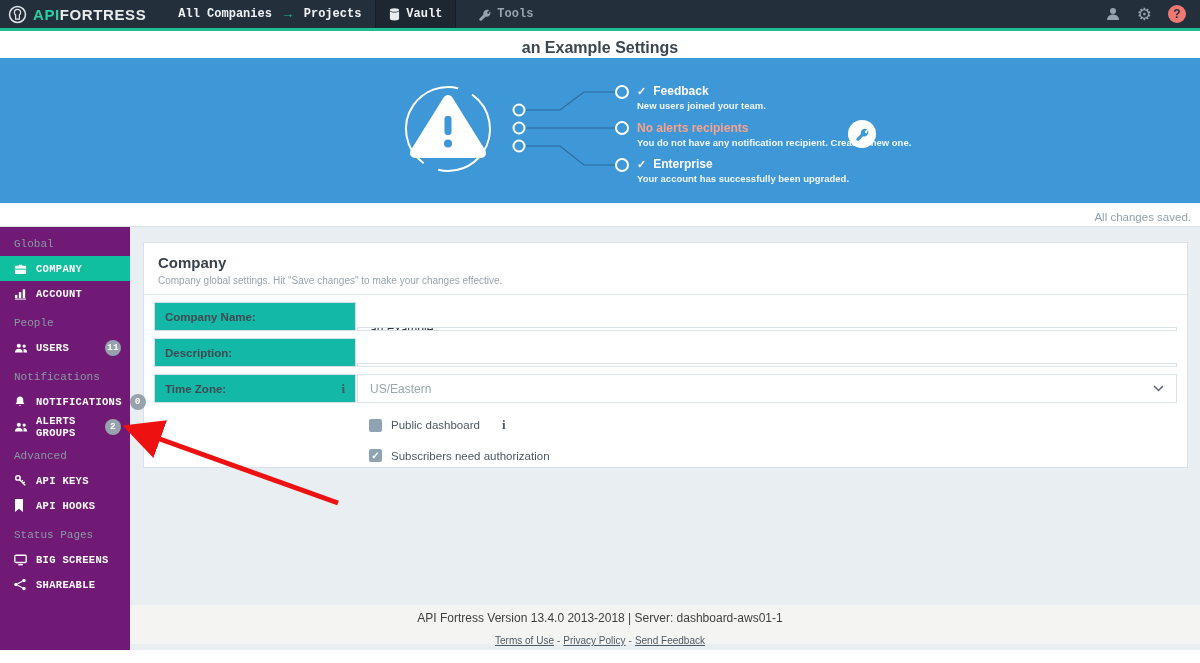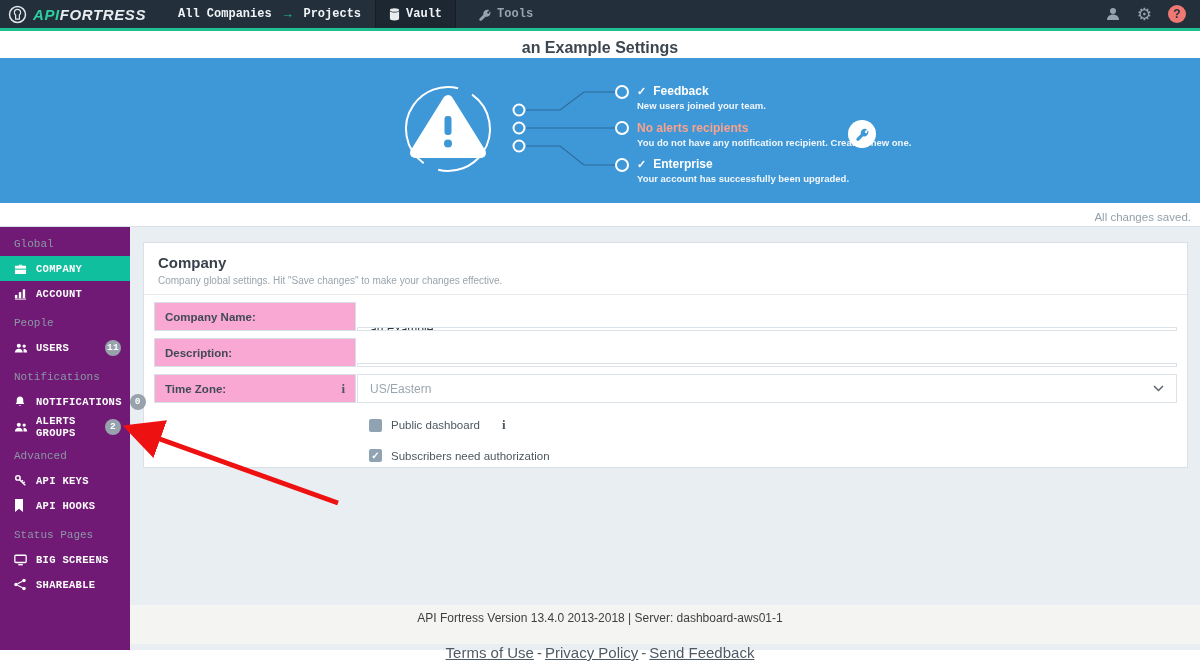--- a/index.html
+++ b/index.html
@@ -2,21 +2,21 @@
 <html><head>
 <meta charset="utf-8">
 <style>
   * { margin:0; padding:0; box-sizing:border-box; }
   html,body { width:1200px; height:663px; overflow:hidden; font-family:"Liberation Sans", sans-serif; background:#fff; }
 
   
   .navbar { height:28px; background:#232f3a; display:flex; align-items:center; color:#eef1f4; position:relative; }
   .brand { display:flex; align-items:center; gap:6px; padding-left:8px; }
   .brand-mark { width:19px; height:19px; }
-  .brand-text { font-size:15px; font-weight:bold; letter-spacing:.6px;font-style:italic; }
+  .brand-text { font-size:15px; font-weight:bold; letter-spacing:.6px; }
   .brand-api { color:#2bd0a2; }
   .brand-fortress { color:#e8ecef; }
   .nav-links { display:flex; align-items:center; height:100%; margin-left:32px; font-size:12px; font-weight:bold;font-family:Liberation Mono, monospace; }
   .nav-link { color:#f0f3f6; cursor:pointer; }
   .nav-arrow { color:#1fbf92; margin:0 12px; font-size:13px; }
   .nav-seg { height:100%; display:flex; align-items:center; gap:6px; padding:0 13px; margin-left:14px;
              background:#1d2732; border-left:1px solid #151d26; border-right:1px solid #151d26; }
   .nav-tools { display:flex; align-items:center; gap:6px; margin-left:22px; color:#97a3ae; }
   .nav-right { margin-left:auto; display:flex; align-items:center; gap:16px; padding-right:14px; }
   .gear-glyph { font-size:17px; color:#97a3ae; line-height:1; cursor:pointer; }
@@ -54,40 +54,40 @@
   .side-icon { width:14px; height:13px; flex:0 0 14px; display:flex; align-items:center; }
   .badge { margin-left:auto; margin-right:9px; min-width:16px; height:16px; border-radius:50%;
            background:#97a2ac; color:#fff; font-size:9.5px; font-weight:bold; text-align:center; line-height:16px; }
 
   .card { position:absolute; left:143px; top:15px; width:1045px; height:226px; background:#fff;
           border:1px solid #d9e0e7; z-index:1; }
   .card-head { padding:11px 14px 8px; border-bottom:1px solid #e4e9ee; }
   .card-title { font-size:15px; font-weight:bold; color:#39424c; }
   .card-sub { font-size:10px; color:#99a4ad; margin-top:4px; }
   .form-row { display:flex; margin:7px 10px 6px; height:29px; }
-  .field-label { width:202px; background:#f9a8d4; border:1px solid #d6dee7; display:flex; align-items:center;
+  .field-label { width:202px; background:#14b8a6; border:1px solid #d6dee7; display:flex; align-items:center;
                  justify-content:space-between; padding:0 10px; font-size:11.5px; font-weight:bold; color:#3f4a54; }
   .info-i { font-family:"Liberation Serif", serif; font-weight:bold; font-size:13px; color:#4c565f; }
   .field-input { flex:1; margin-left:1px; border:1px solid #dbe2e9; background:#fff; font-size:12px;
                  color:#2d3840; padding:0 12px; font-family:"Liberation Sans", sans-serif; outline:none;margin-top:25px; }
   .field-select { flex:1; margin-left:1px; border:1px solid #dbe2e9; background:#fff; display:flex;
                   align-items:center; justify-content:space-between; padding:0 12px; cursor:pointer; }
   .select-value { font-size:12px; color:#9aa6af; }
   .cb-row { display:flex; align-items:center; gap:9px; margin-left:225px; }
   .cb-row-1 { margin-top:14px; } .cb-row-2 { margin-top:16px; }
   .checkbox { width:13px; height:13px; border-radius:2px; background:#8fa3b2; cursor:pointer;
               color:#fff; font-size:10px; font-weight:bold; text-align:center; line-height:13px; }
   .cb-label { font-size:11.5px; color:#4c5760; display:flex; align-items:center; gap:22px; }
 
   .annot-arrow { position:absolute; left:0; top:0; z-index:5; pointer-events:none; }
 
   .footer { position:absolute; left:0; right:0; top:378px; height:39px; background:#f4f4f2; z-index:1;
             text-align:center; padding-top:6px; }
   .footer-version { font-size:12px; color:#3f3f3f; }
-  .footer-links { font-size:15px; color:#4e5a64; margin-top:19px; }
+  .footer-links { font-size:10px; color:#4e5a64; margin-top:10px; }
   .footer-links a { color:#4e5a64; text-decoration:underline; cursor:pointer; }
   .footer-sep { margin:0 3px; }
 </style>
 </head>
 <body>
 
 <div class="navbar">
   <div class="brand">
     <svg class="brand-mark" viewBox="0 0 20 20">
       <circle cx="10" cy="10" r="8.4" fill="none" stroke="#dfe5ea" stroke-width="1.6"></circle>

